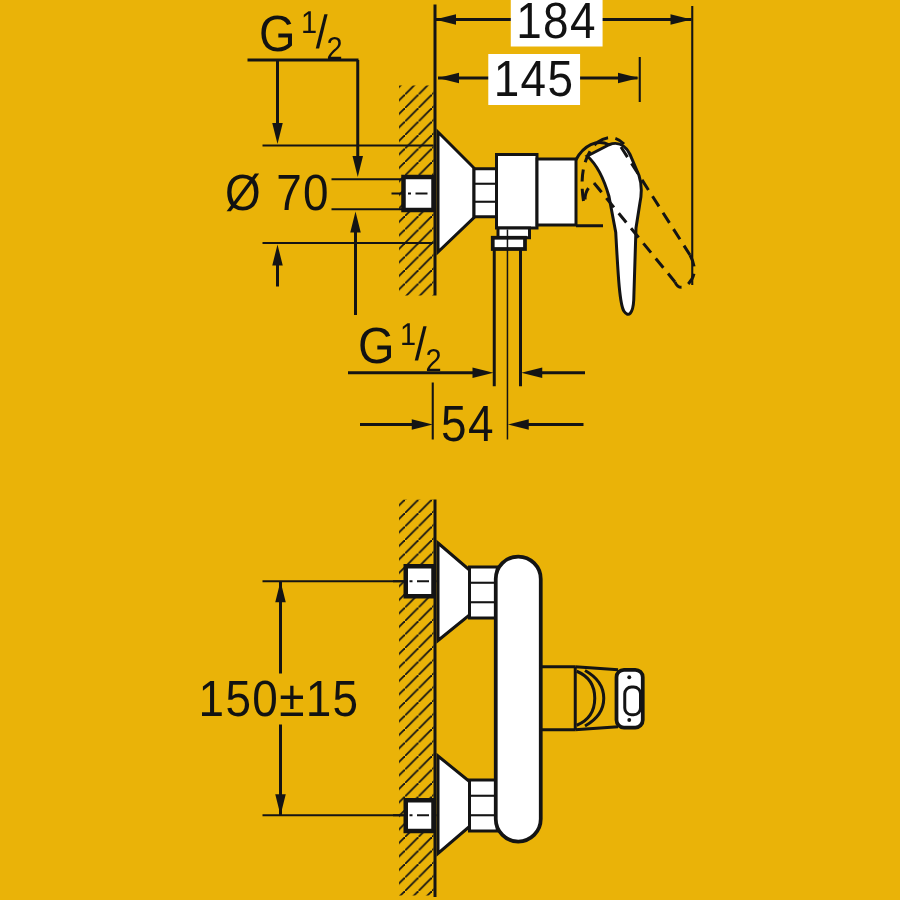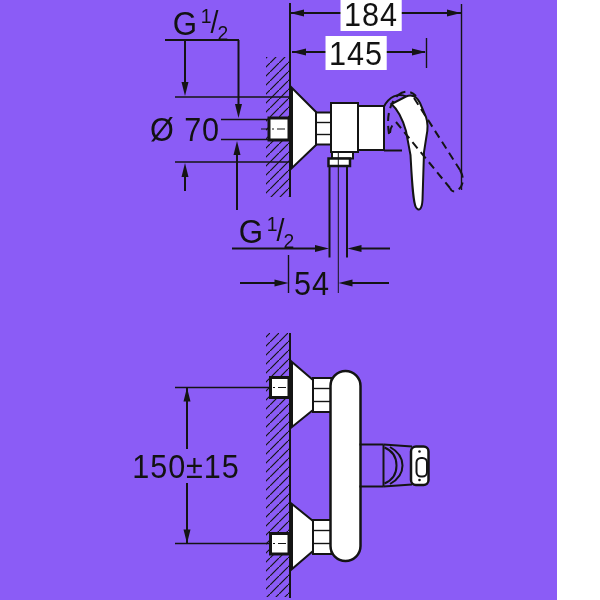--- a/index.html
+++ b/index.html
@@ -1,16 +1,16 @@
 <!DOCTYPE html>
 <html><head>
 <meta charset="utf-8">
 <style>
   html,body{margin:0;padding:0;background:#fff;}
-  #stage{position:relative;width:557px;height:600px;background:#8b5cf6;overflow:hidden;
+  #stage{position:relative;width:600px;height:600px;background:#eab308;overflow:hidden;
          font-family:"Liberation Sans", sans-serif;}
   #stage svg{position:absolute;left:0;top:0;}
   .dim-label{position:absolute;transform:translate(-50%,-50%) scaleX(0.9);
              font-size:34px;color:#121212;background:#fff;padding:0 4px;
              white-space:nowrap;letter-spacing:1px;line-height:1;}
   .thread-label{position:absolute;transform:translate(-50%,-50%) scaleX(0.92);
                 font-size:34px;color:#121212;white-space:nowrap;letter-spacing:0;
                 line-height:1;background:transparent;}
   .thread-label .t-num{font-size:21px;position:relative;top:-12px;left:1px;}
   .thread-label .t-slash{font-size:31px;position:relative;top:-2px;}

